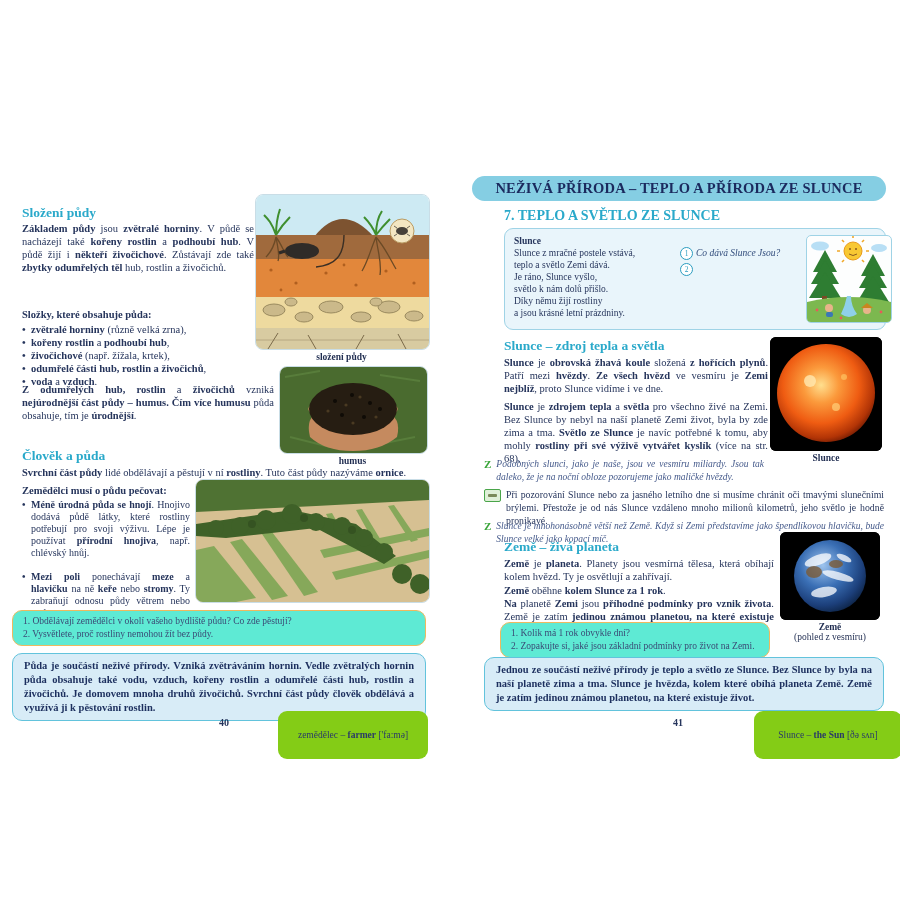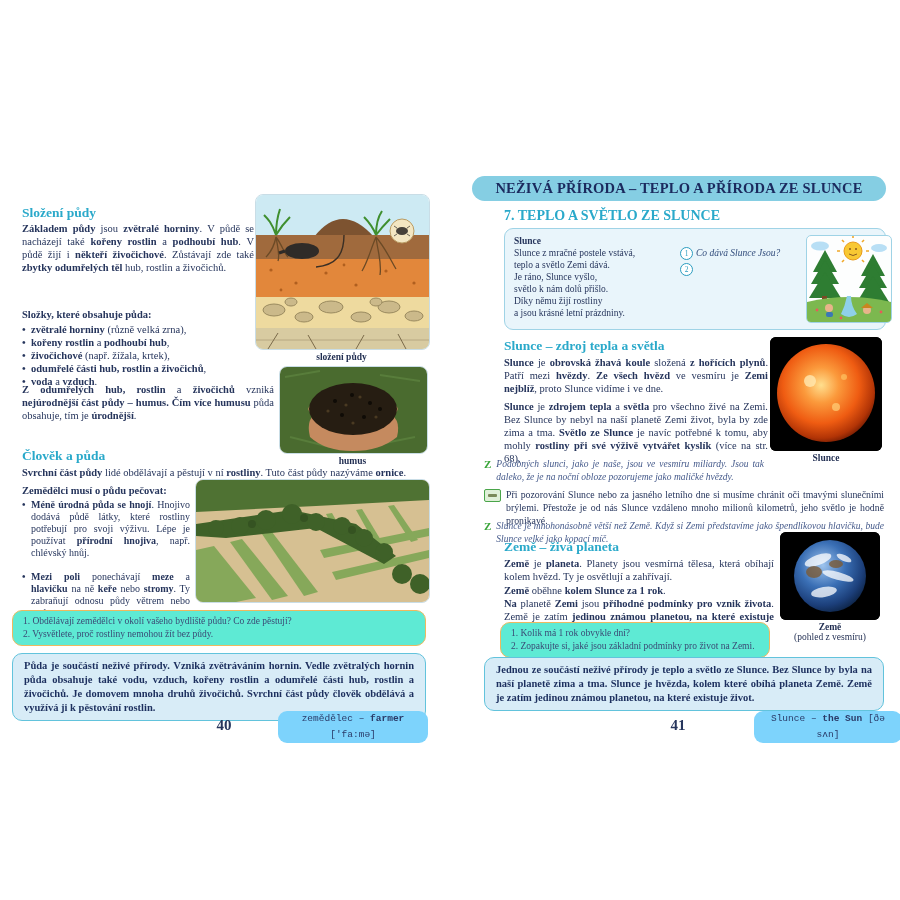--- a/index.html
+++ b/index.html
@@ -18,23 +18,23 @@
   .bullet::before{content:"•";position:absolute;left:0;font-weight:bold;}
   .caption{font-size:9.5px;font-weight:bold;text-align:center;color:#1f2c50;margin-top:2px;}
   .subcaption{font-size:9.5px;font-weight:normal;text-align:center;color:#1f2c50;}
   .fig{border:1px solid #c9dde6;border-radius:8px;overflow:hidden;display:block;}
   .fig-dark{background:#000;border-radius:6px;display:flex;align-items:center;justify-content:center;}
   .qbox{background:#5eead4;border:1.2px solid #eeb95f;border-radius:10px;
         font-size:9.5px;line-height:13px;color:#3a4a75;padding:4px 10px;box-sizing:border-box;}
   .sbox{background:#d8ecf7;border:1.5px solid #62c3dc;border-radius:10px;
         font-weight:bold;font-size:10.5px;line-height:14px;color:#1c2f5e;
         padding:5px 11px;box-sizing:border-box;text-align:justify;}
-  .vocab{background:#7dd3fc;border-radius:9px;font-size:9.5px;line-height:16px;
-         padding:0 10px;color:#2a3a68;text-align:center;font-family:Liberation Mono, monospace;}
-  .pagenum{width:100%;text-align:center;font-size:15px;font-weight:bold;color:#26355c;}
+  .vocab{background:#84cc16;border-radius:9px;font-size:9.5px;line-height:16px;
+         padding:16px 10px;color:#2a3a68;text-align:center;}
+  .pagenum{width:100%;text-align:center;font-size:10px;font-weight:bold;color:#26355c;}
   .intro-box{background:#e9f5fb;border:1.5px solid #9fd3e6;border-radius:9px;
              box-sizing:border-box;padding:6px 9px;display:flex;gap:8px;}
   .poem{font-size:9.5px;line-height:12px;}
   .q-ital{font-size:9.5px;line-height:12px;font-style:italic;color:#2f4a7a;}
   .circ{display:inline-block;width:11px;height:11px;border:1px solid #2a9cc0;border-radius:50%;
         font-size:7.5px;line-height:11px;text-align:center;color:#2a9cc0;font-style:normal;
         flex:0 0 auto;margin-right:3px;background:#fff;}
   .note-row{display:flex;gap:5px;align-items:flex-start;}
   .z-mark{color:#3aa53a;font-weight:bold;font-size:11px;line-height:12px;flex:0 0 auto;}
   .note-ital{font-size:9.5px;line-height:12.5px;font-style:italic;color:#44598a;text-align:justify;}

